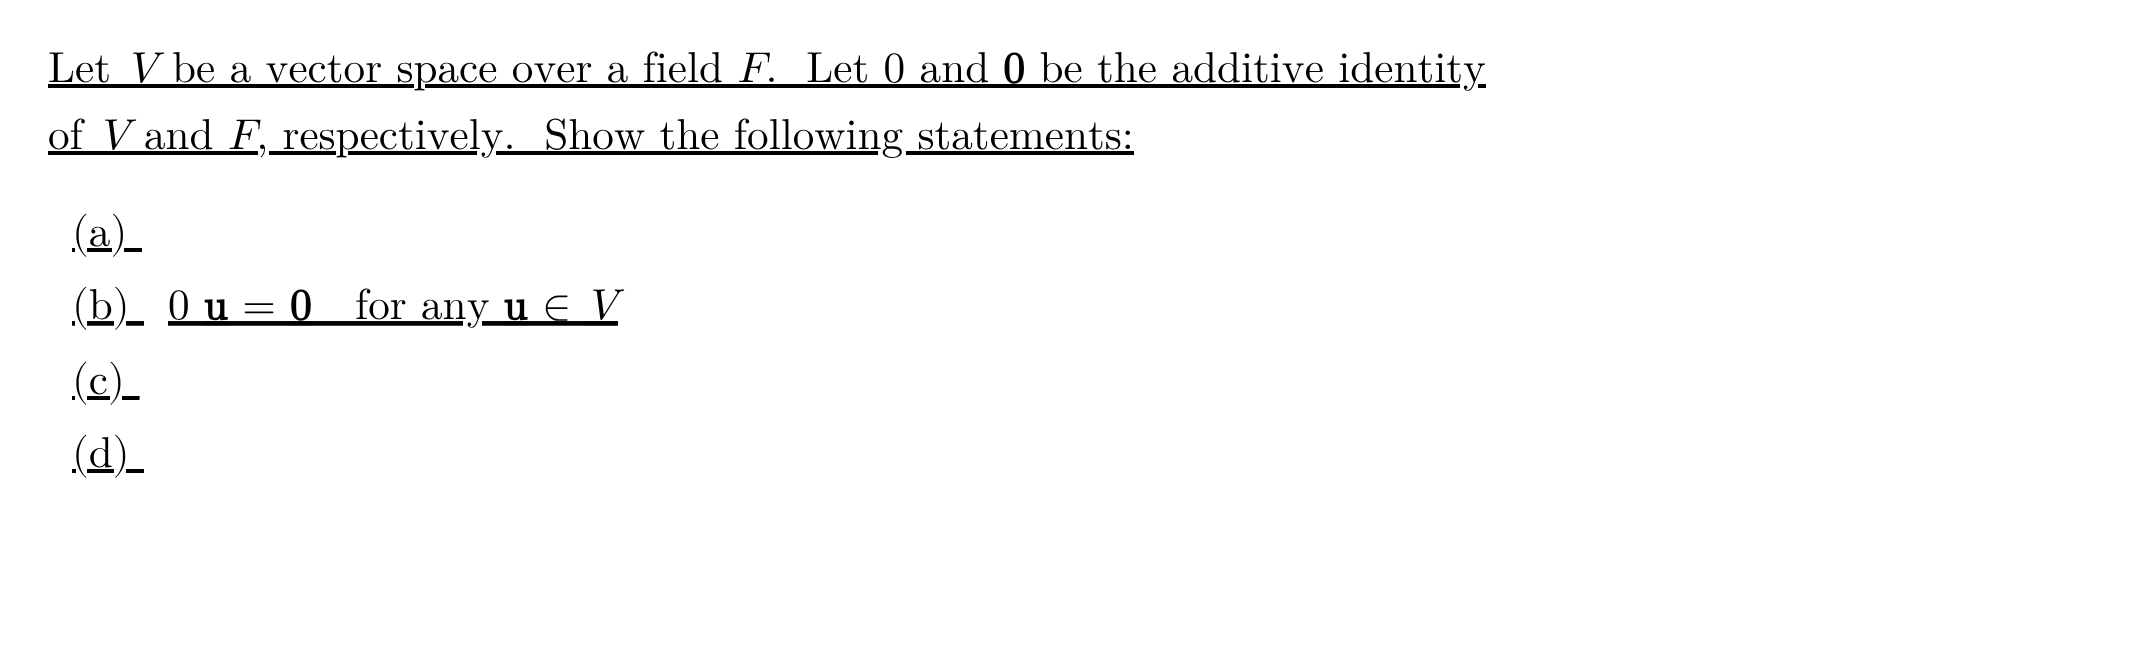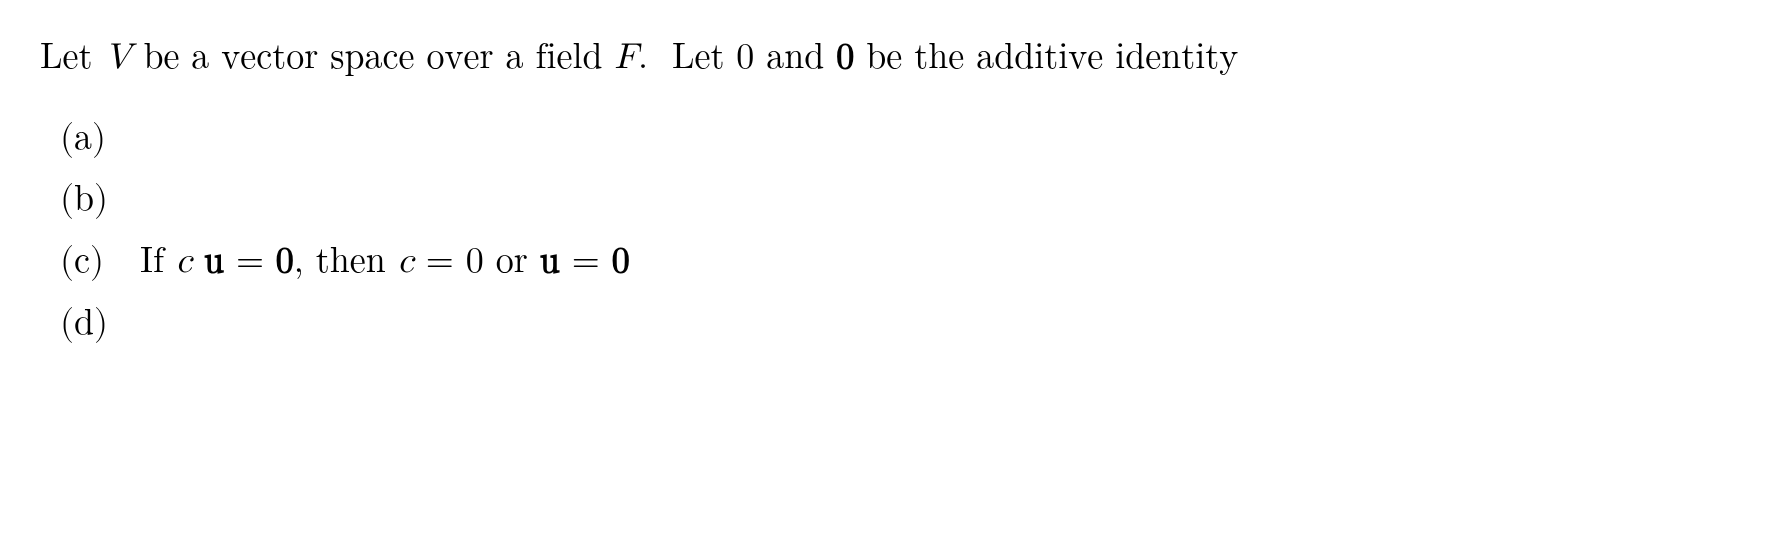--- a/index.html
+++ b/index.html
@@ -1,18 +1,19 @@
 <!DOCTYPE html>
 <html><head>
   <meta charset="utf-8">
   <style>
     * {
       margin: 0;
       padding: 0;
       box-sizing: border-box;
+      text-decoration: underline;
     }
 
     body {
       background: #ffffff;
       width: 1782px;
       height: 552px;
       display: flex;
       align-items: flex-start;
       justify-content: flex-start;
       font-family: "Computer Modern", "Latin Modern Math", "STIX Two Math", Georgia, serif;
@@ -68,37 +69,40 @@
   </style>
 </head>
 <body>
 
 <div class="content">
   <div class="intro-paragraph">
     <span>
       Let <span class="italic">V</span> be a vector space over a field <span class="italic">F</span>.&nbsp; Let 0 and <span class="bold">0</span> be the additive identity
     </span>
     <br>
+    <span>
+      of <span class="italic">V</span> and <span class="italic">F</span>, respectively.&nbsp; Show the following statements:
+    </span>
   </div>
 
   <div class="statements-list">
 
     <div class="statement-item">
       <span class="label normal">(a)&nbsp;</span>
     </div>
 
     <div class="statement-item">
       <span class="label normal">(b)&nbsp;</span>
+      <span>
+        0&nbsp;<span class="bold">u</span>&nbsp;=&nbsp;<span class="bold">0</span>&nbsp;&nbsp;&nbsp;for any <span class="bold">u</span>&nbsp;∈&nbsp;<span class="italic">V</span>
+      </span>
     </div>
 
     <div class="statement-item">
       <span class="label normal">(c)&nbsp;</span>
-      <span>
-        If <span class="italic">c</span>&nbsp;<span class="bold">u</span>&nbsp;=&nbsp;<span class="bold">0</span>, then <span class="italic">c</span>&nbsp;=&nbsp;0 or <span class="bold">u</span>&nbsp;=&nbsp;<span class="bold">0</span>
-      </span>
     </div>
 
     <div class="statement-item">
       <span class="label normal">(d)&nbsp;</span>
     </div>
 
   </div>
 </div>
 
 </body></html>

